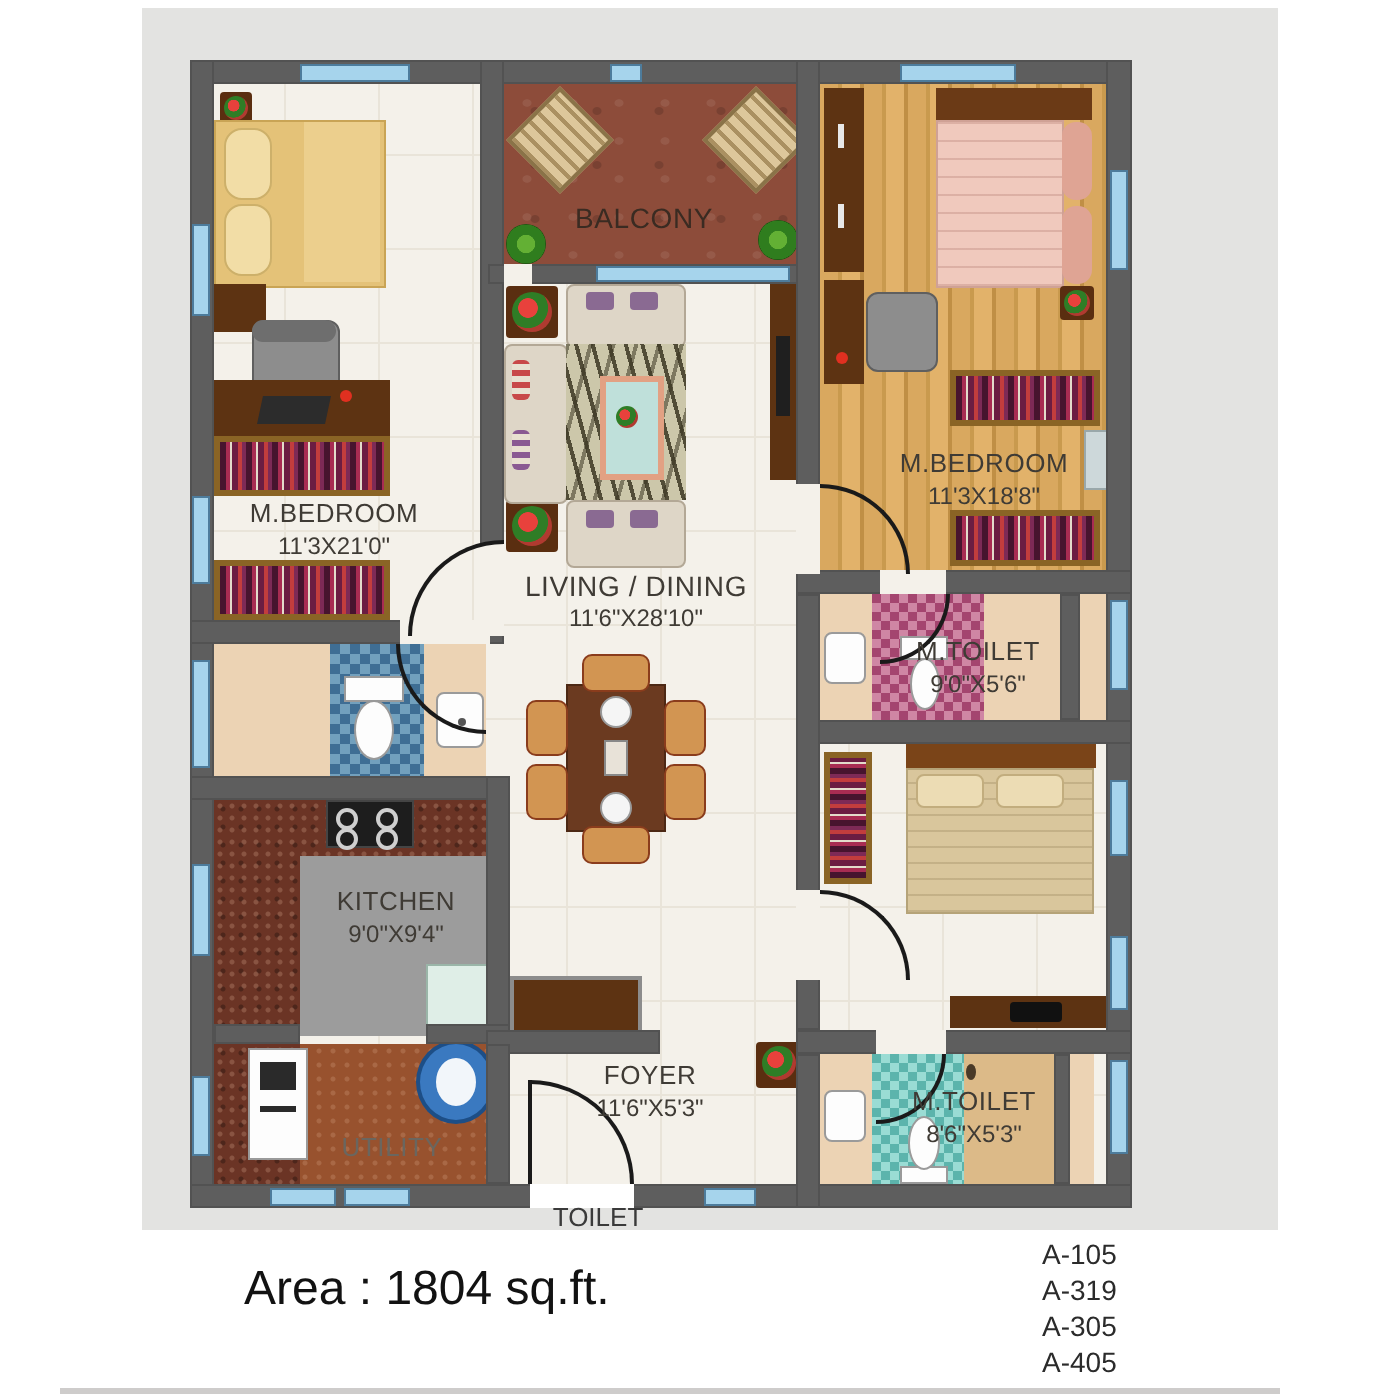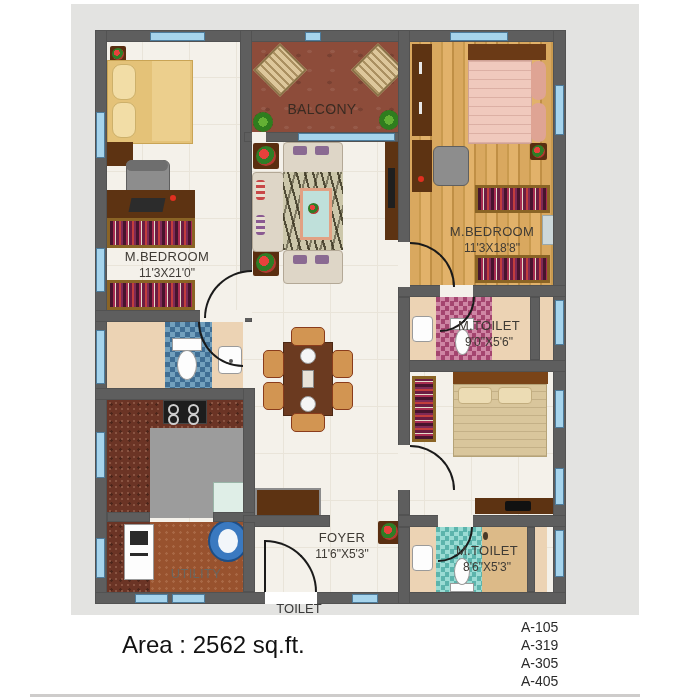--- a/index.html
+++ b/index.html
@@ -261,38 +261,46 @@
     <div class="rname">M.BEDROOM</div>
     <div class="rdim">11'3X21'0"</div>
   </div>
   <div class="lbl" style="left:272px;top:100px;width:100px;color:#3a2b22;font-size:14px;letter-spacing:2px">
     <div class="rname" style="font-size:14px">BALCONY</div>
   </div>
   <div class="lbl" style="left:440px;top:224px;width:104px">
     <div class="rname">M.BEDROOM</div>
     <div class="rdim">11'3X18'8"</div>
   </div>
+  <div class="lbl" style="left:256px;top:284px;width:124px">
+    <div class="rname" style="font-size:14px">LIVING / DINING</div>
+    <div class="rdim">11'6"X28'10"</div>
+  </div>
   <div class="lbl" style="left:439px;top:318px;width:100px">
     <div class="rname">M.TOILET</div>
     <div class="rdim">9'0"X5'6"</div>
   </div>
+  <div class="lbl" style="left:150px;top:443px;width:96px">
+    <div class="rname">KITCHEN</div>
+    <div class="rdim">9'0"X9'4"</div>
+  </div>
   <div class="lbl" style="left:160px;top:566px;width:72px;color:#6a665f">
     <div class="rname">UTILITY</div>
   </div>
-  <div class="lbl" style="left:301px;top:530px;width:82px">
+  <div class="lbl" style="left:284px;top:530px;width:82px">
     <div class="rname">FOYER</div>
     <div class="rdim">11'6"X5'3"</div>
   </div>
   <div class="lbl" style="left:437px;top:543px;width:100px">
     <div class="rname">M.TOILET</div>
     <div class="rdim">8'6"X5'3"</div>
   </div>
   <div class="lbl" style="left:260px;top:601px;width:78px;font-size:13px;color:#3a3a3a">TOILET</div>
 
-  <div class="titleline" style="left:122px;top:629px">Area : 2562 sq.ft.</div>
+  <div class="titleline" style="left:122px;top:629px">Area : 1804 sq.ft.</div>
   <div class="abs" style="left:521px;top:618px">
     <div class="unitline">A-105</div>
     <div class="unitline">A-319</div>
     <div class="unitline">A-305</div>
     <div class="unitline">A-405</div>
   </div>
 
 </div>
 
 </body></html>

